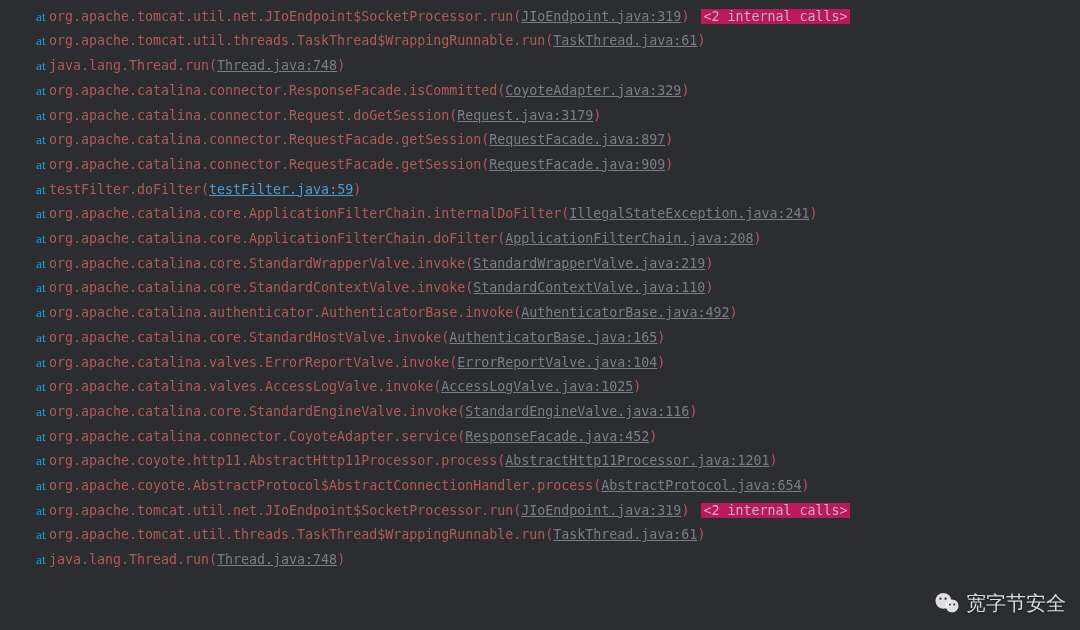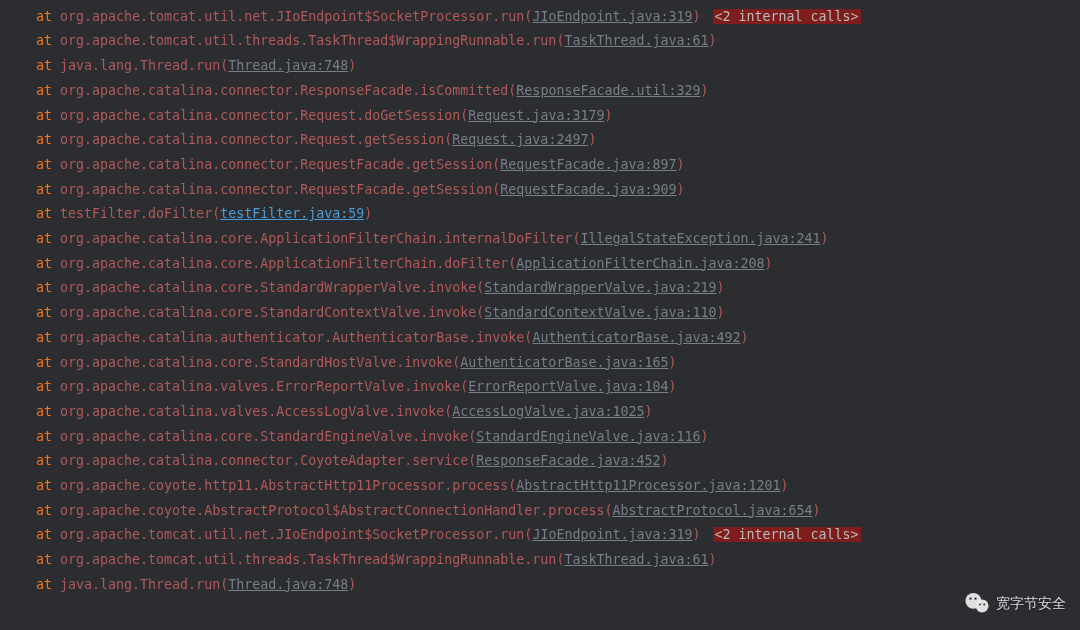--- a/index.html
+++ b/index.html
@@ -24,51 +24,51 @@
     left: 0;
     width: 100%;
   }
   .line {
     padding-left: 0;
   }
   .indent {
     display: inline-block;
     width: 36px;
   }
-  .at   { color: #f97316; }        
+  .at   { color: #0ea5e9; font-family: Liberation Serif, serif; }        
   .call { color: #b05a5a; }        
   .paren{ color: #b05a5a; }
   .link {
     color: #7a7e85;
     text-decoration: underline;
     cursor: pointer;
   }
   .link.hl {
     color: #4e9cd6;
     text-decoration: underline;
     margin-top: 36px;
   }
   .note {
-    background: #7f1d1d;
+    background: #be185d;
     color: #bbbbbb;
     padding: 0 2px;
     margin-left: 4px;
   }
   .exc  { color: #b05a5a; }
   .msg  { color: #b05a5a; }
   .exc-line { padding-left: 2px; }
 
   
   .watermark {
     position: absolute;
     right: 14px;
     bottom: 14px;
     color: #e8e8e8;
     font-family: -apple-system, "PingFang SC", "Microsoft YaHei", sans-serif;
-    font-size: 14px;
+    font-size: 20px;
     display: flex;
     align-items: center;
     gap: 6px;
     pointer-events: none;
     text-shadow: 0 1px 2px rgba(0,0,0,.6);
     opacity: .92;
   }
   .wm-icon {
     width: 26px;
     height: 26px;
@@ -77,23 +77,22 @@
   .wm-icon svg { display:block; }
 </style>
 </head>
 <body>
 
 <div class="trace" id="trace">
     <div class="line"><span class="indent"></span></div>
     <div class="line"><span class="indent"></span><span class="at">at </span><span class="call">org.apache.tomcat.util.net.JIoEndpoint$SocketProcessor.run</span><span class="paren">(</span><span class="link">JIoEndpoint.java:319</span><span class="paren">)</span> <span class="note">&lt;2 internal calls&gt;</span></div>
     <div class="line"><span class="indent"></span><span class="at">at </span><span class="call">org.apache.tomcat.util.threads.TaskThread$WrappingRunnable.run</span><span class="paren">(</span><span class="link">TaskThread.java:61</span><span class="paren">)</span></div>
     <div class="line"><span class="indent"></span><span class="at">at </span><span class="call">java.lang.Thread.run</span><span class="paren">(</span><span class="link">Thread.java:748</span><span class="paren">)</span></div>
-    <div class="line"><span class="indent"></span><span class="at">at </span><span class="call">org.apache.catalina.connector.ResponseFacade.isCommitted</span><span class="paren">(</span><span class="link">ResponseFacade.util:329</span><span class="paren">)</span></div>
+    <div class="line"><span class="indent"></span><span class="at">at </span><span class="call">org.apache.catalina.connector.ResponseFacade.isCommitted</span><span class="paren">(</span><span class="link">CoyoteAdapter.java:329</span><span class="paren">)</span></div>
     <div class="line"><span class="indent"></span><span class="at">at </span><span class="call">org.apache.catalina.connector.Request.doGetSession</span><span class="paren">(</span><span class="link">Request.java:3179</span><span class="paren">)</span></div>
-    <div class="line"><span class="indent"></span><span class="at">at </span><span class="call">org.apache.catalina.connector.Request.getSession</span><span class="paren">(</span><span class="link">Request.java:2497</span><span class="paren">)</span></div>
     <div class="line"><span class="indent"></span><span class="at">at </span><span class="call">org.apache.catalina.connector.RequestFacade.getSession</span><span class="paren">(</span><span class="link">RequestFacade.java:897</span><span class="paren">)</span></div>
     <div class="line"><span class="indent"></span><span class="at">at </span><span class="call">org.apache.catalina.connector.RequestFacade.getSession</span><span class="paren">(</span><span class="link">RequestFacade.java:909</span><span class="paren">)</span></div>
     <div class="line"><span class="indent"></span><span class="at">at </span><span class="call">testFilter.doFilter</span><span class="paren">(</span><span class="link hl">testFilter.java:59</span><span class="paren">)</span></div>
     <div class="line"><span class="indent"></span><span class="at">at </span><span class="call">org.apache.catalina.core.ApplicationFilterChain.internalDoFilter</span><span class="paren">(</span><span class="link">IllegalStateException.java:241</span><span class="paren">)</span></div>
     <div class="line"><span class="indent"></span><span class="at">at </span><span class="call">org.apache.catalina.core.ApplicationFilterChain.doFilter</span><span class="paren">(</span><span class="link">ApplicationFilterChain.java:208</span><span class="paren">)</span></div>
     <div class="line"><span class="indent"></span><span class="at">at </span><span class="call">org.apache.catalina.core.StandardWrapperValve.invoke</span><span class="paren">(</span><span class="link">StandardWrapperValve.java:219</span><span class="paren">)</span></div>
     <div class="line"><span class="indent"></span><span class="at">at </span><span class="call">org.apache.catalina.core.StandardContextValve.invoke</span><span class="paren">(</span><span class="link">StandardContextValve.java:110</span><span class="paren">)</span></div>
     <div class="line"><span class="indent"></span><span class="at">at </span><span class="call">org.apache.catalina.authenticator.AuthenticatorBase.invoke</span><span class="paren">(</span><span class="link">AuthenticatorBase.java:492</span><span class="paren">)</span></div>
     <div class="line"><span class="indent"></span><span class="at">at </span><span class="call">org.apache.catalina.core.StandardHostValve.invoke</span><span class="paren">(</span><span class="link">AuthenticatorBase.java:165</span><span class="paren">)</span></div>
     <div class="line"><span class="indent"></span><span class="at">at </span><span class="call">org.apache.catalina.valves.ErrorReportValve.invoke</span><span class="paren">(</span><span class="link">ErrorReportValve.java:104</span><span class="paren">)</span></div>

